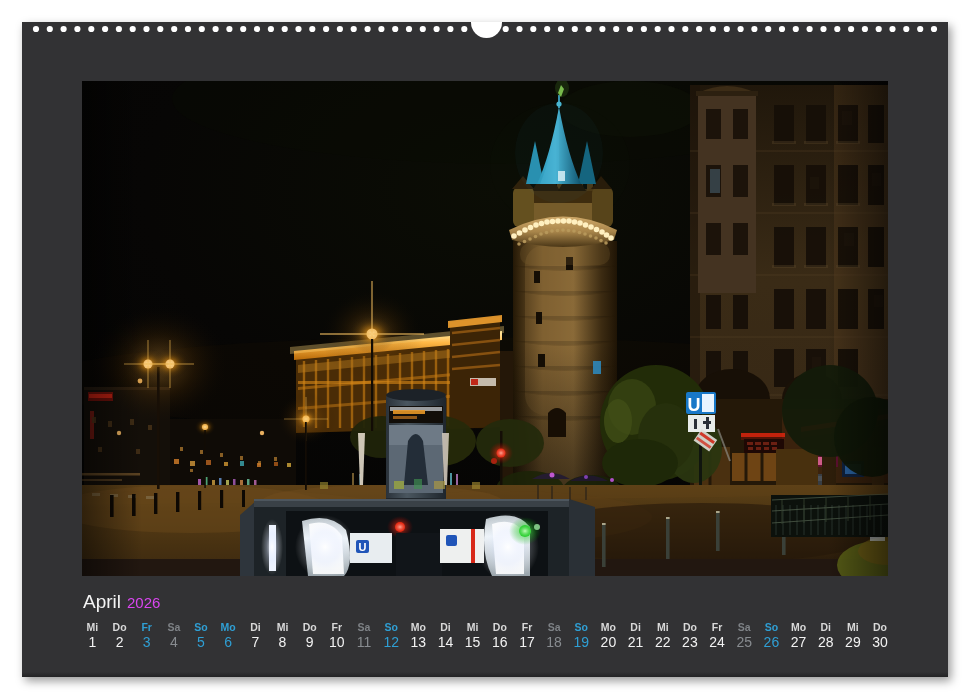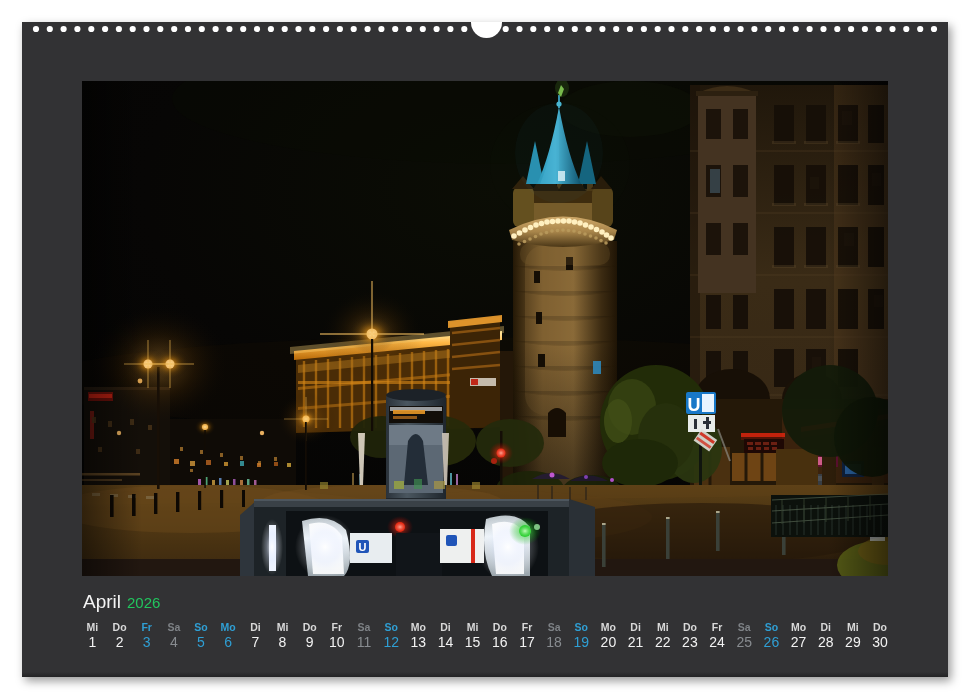--- a/index.html
+++ b/index.html
@@ -5,21 +5,21 @@
   html,body{margin:0;padding:0;}
   body{width:971px;height:700px;background:#ffffff;position:relative;overflow:hidden;
        font-family:"Liberation Sans", sans-serif;}
   #page{position:absolute;left:22px;top:22px;width:926px;height:655px;
         background:#323234;box-shadow:3px 4px 9px rgba(0,0,0,0.4);}
   #dots{position:absolute;left:0;top:0;width:926px;height:44px;}
   #hang{position:absolute;left:449px;top:0px;width:31px;height:15.5px;
         border-radius:0 0 17px 17px;background:#ffffff;}
   #photo{position:absolute;left:60px;top:59px;width:806px;height:495px;}
   #title{position:absolute;left:61px;top:569px;color:#f4f4f4;font-size:19px;}
-  #title span{font-size:15px;color:#22c55e;margin-left:6px;}
+  #title span{font-size:15px;color:#d946ef;margin-left:6px;}
   #cal{position:absolute;left:0;top:0;width:926px;height:655px;}
   #page::after{content:'';position:absolute;left:0;bottom:0;width:926px;height:5px;background:linear-gradient(rgba(0,0,0,0),rgba(0,0,0,0.3));}
   text{font-family:"Liberation Sans", sans-serif;}
 </style>
 </head>
 <body>
 <div id="page">
   <svg id="dots" viewBox="0 0 926 44">
       <g fill="#ffffff">
 <circle cx="14.0" cy="7" r="3.1"></circle>

